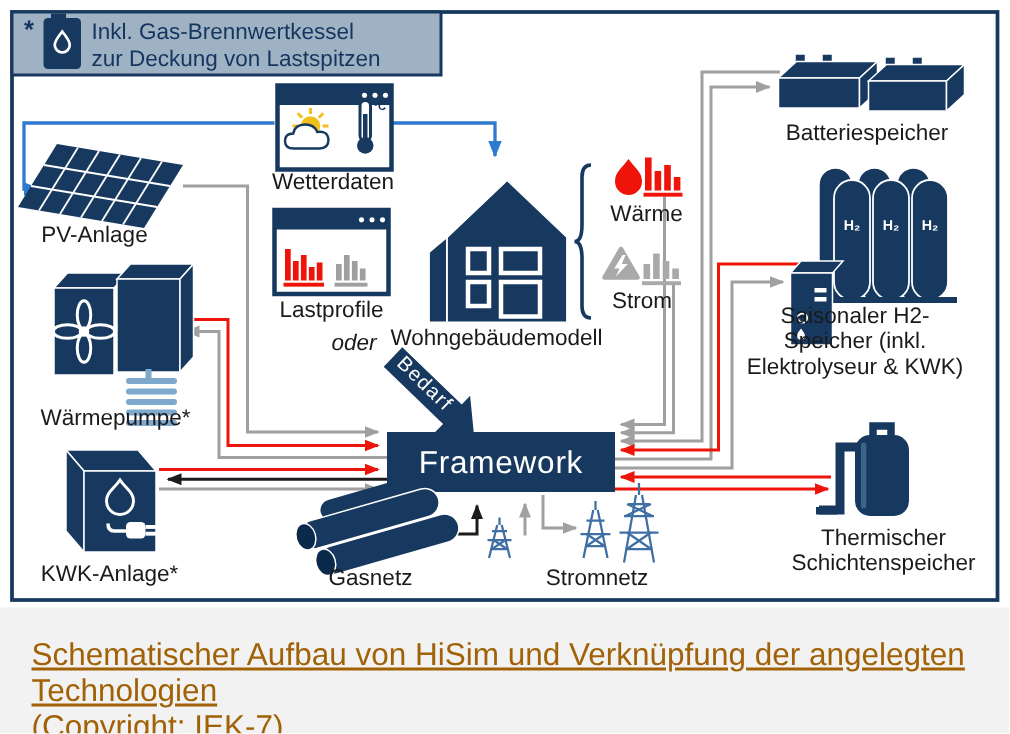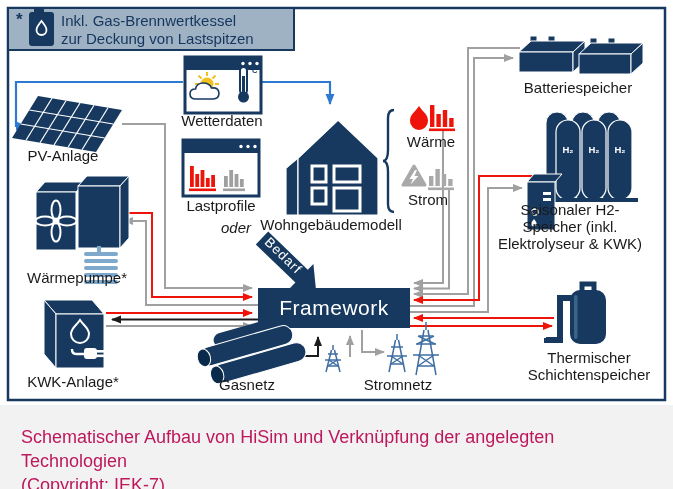--- a/index.html
+++ b/index.html
@@ -1,21 +1,21 @@
 <!DOCTYPE html>
 <html><head>
 <meta charset="utf-8">
 <style>
   html,body{margin:0;padding:0;background:#fff;}
   .stage{width:673px;height:489px;position:relative;overflow:hidden;background:#fff;
          font-family:"Liberation Sans", sans-serif;}
   .diagram{position:absolute;top:0;left:0;}
   .caption{position:absolute;left:0;top:405px;width:673px;height:84px;background:#f2f2f2;
-           box-sizing:border-box;padding:20px 21px 0 21px;color:#be185d;font-size:18px;
-           line-height:24px;font-family:"Liberation Sans", sans-serif;}
+           box-sizing:border-box;padding:20px 21px 0 21px;color:#a16207;font-size:21px;
+           line-height:24px;font-family:"Liberation Sans", sans-serif;text-decoration:underline;}
   svg text{font-family:"Liberation Sans", sans-serif;}
   .lbl{font-size:15px;fill:#1a1a1a;}
   .lbl-i{font-size:15px;fill:#1a1a1a;font-style:italic;}
   .hdr{font-size:15px;fill:#14355e;}
   .fw{font-size:21px;fill:#ffffff;font-weight:500;letter-spacing:.5px;}
   .bedarf{font-size:13.5px;fill:#ffffff;font-weight:500;letter-spacing:1px;}
   .h2t{font-size:9.5px;fill:#ffffff;font-weight:bold;}
   .cel{font-size:7.5px;fill:#14355e;font-weight:bold;}
   .ast{font-size:17px;fill:#14355e;font-weight:bold;}
 </style>

